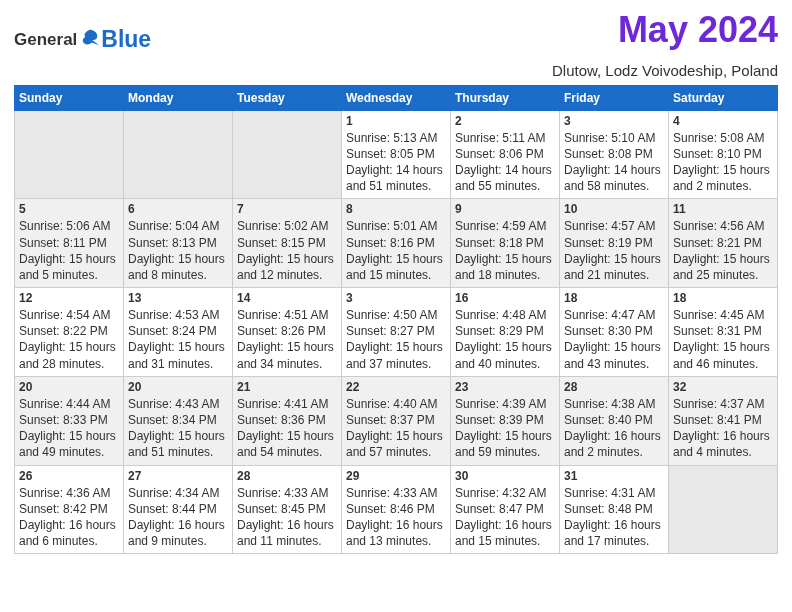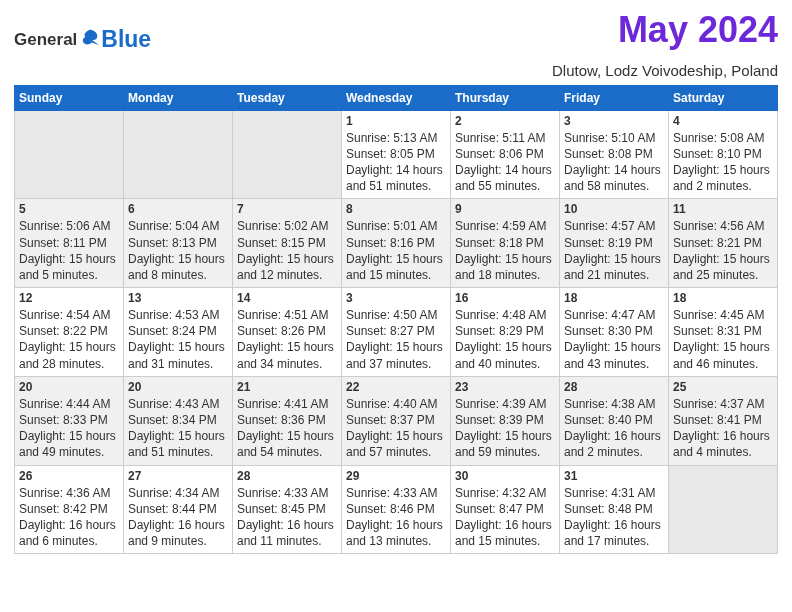--- a/index.html
+++ b/index.html
@@ -236,21 +236,21 @@
           </td>
           <td>
             <span class="day-number">23</span>
             <div class="day-info">Sunrise: 4:39 AM<br>Sunset: 8:39 PM<br>Daylight: 15 hours and 59 minutes.</div>
           </td>
           <td>
             <span class="day-number">28</span>
             <div class="day-info">Sunrise: 4:38 AM<br>Sunset: 8:40 PM<br>Daylight: 16 hours and 2 minutes.</div>
           </td>
           <td>
-            <span class="day-number">25</span>
+            <span class="day-number">32</span>
             <div class="day-info">Sunrise: 4:37 AM<br>Sunset: 8:41 PM<br>Daylight: 16 hours and 4 minutes.</div>
           </td>
         </tr>
         <tr>
           <td>
             <span class="day-number">26</span>
             <div class="day-info">Sunrise: 4:36 AM<br>Sunset: 8:42 PM<br>Daylight: 16 hours and 6 minutes.</div>
           </td>
           <td>
             <span class="day-number">27</span>

